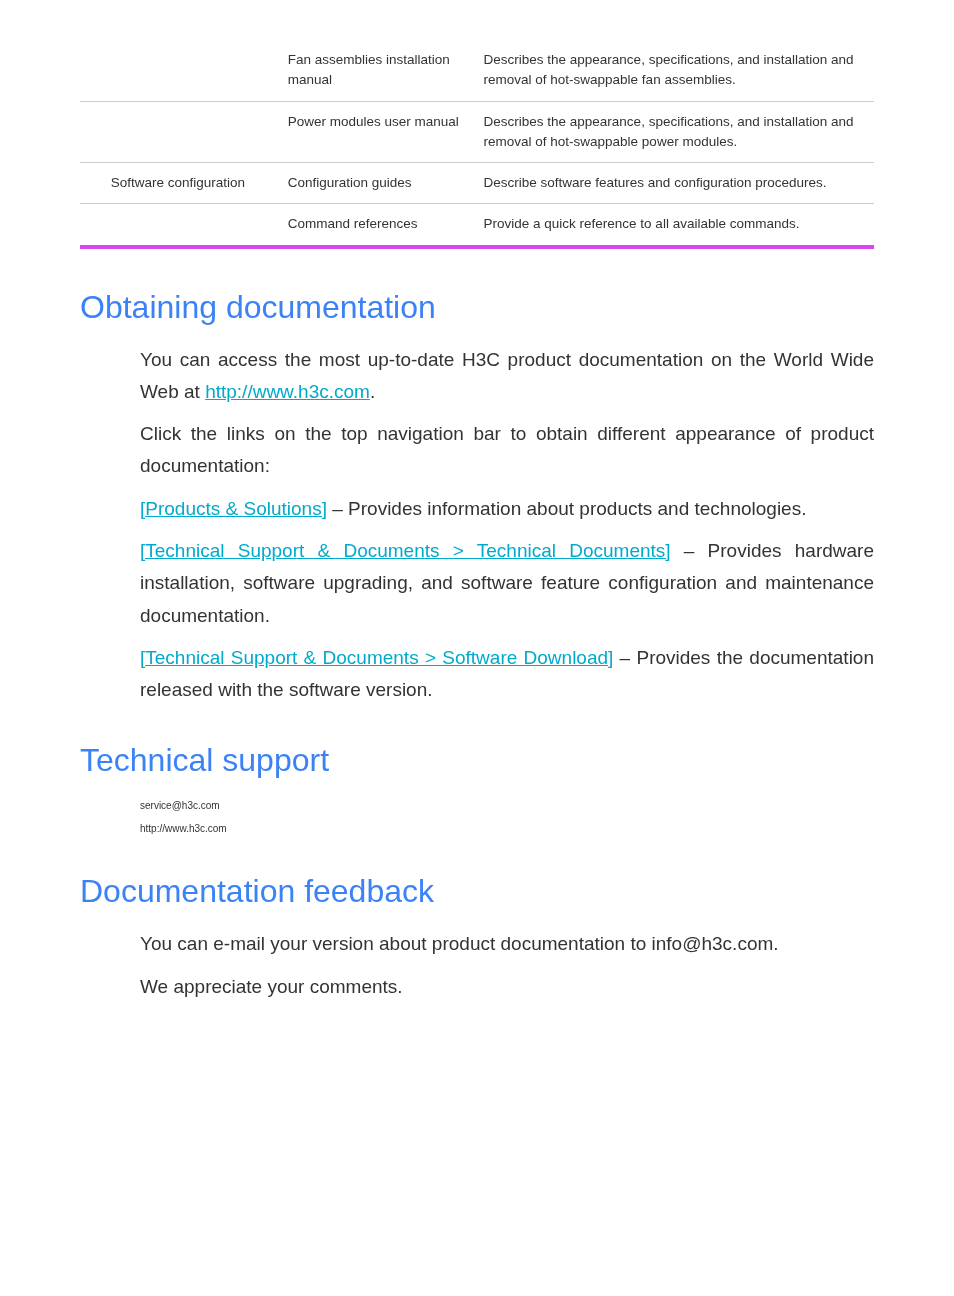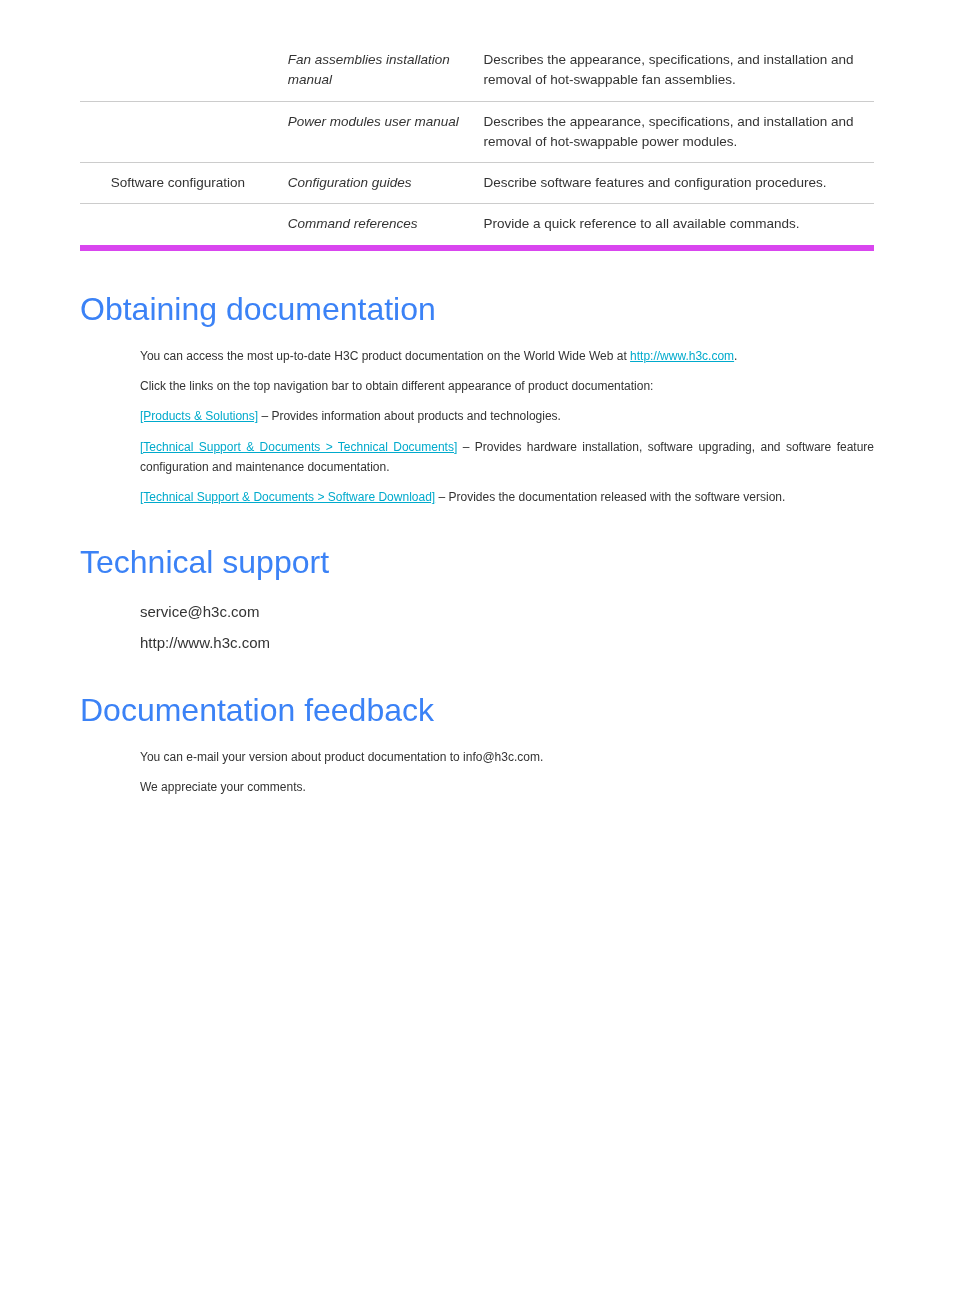--- a/index.html
+++ b/index.html
@@ -40,44 +40,43 @@
 
     .col-category {
       width: 180px;
       text-align: center;
       vertical-align: middle;
       color: #333;
     }
 
     .col-manual {
       width: 180px;
-      font-style: italic;
     }
 
     .col-description {
       width: 370px;
     }
 
     .last-row {
-      border-bottom: 6px solid #d946ef;
+      border-bottom: 4px solid #d946ef;
     }
 
     .section-heading {
       font-size: 32px;
       color: #3b82f6;
       font-weight: normal;
       margin-top: 36px;
       margin-bottom: 18px;
     }
 
     .content-block {
       margin-left: 60px;
       margin-bottom: 16px;
       line-height: 1.7;
-      font-size: 12px;
+      font-size: 19px;
       text-align: justify;
     }
 
     .content-block p {
       margin-bottom: 10px;
     }
 
     a.link {
       color: #00aacc;
       text-decoration: underline;
@@ -85,21 +84,21 @@
     }
 
     .inline-link {
       color: #00aacc;
       text-decoration: underline;
     }
 
     .support-item {
       margin-left: 60px;
       margin-bottom: 6px;
-      font-size: 15px;
+      font-size: 10px;
       line-height: 1.7;
     }
   </style>
 </head>
 <body>
 
 <div class="table-container">
   <table>
     <tbody>
       <tr>

